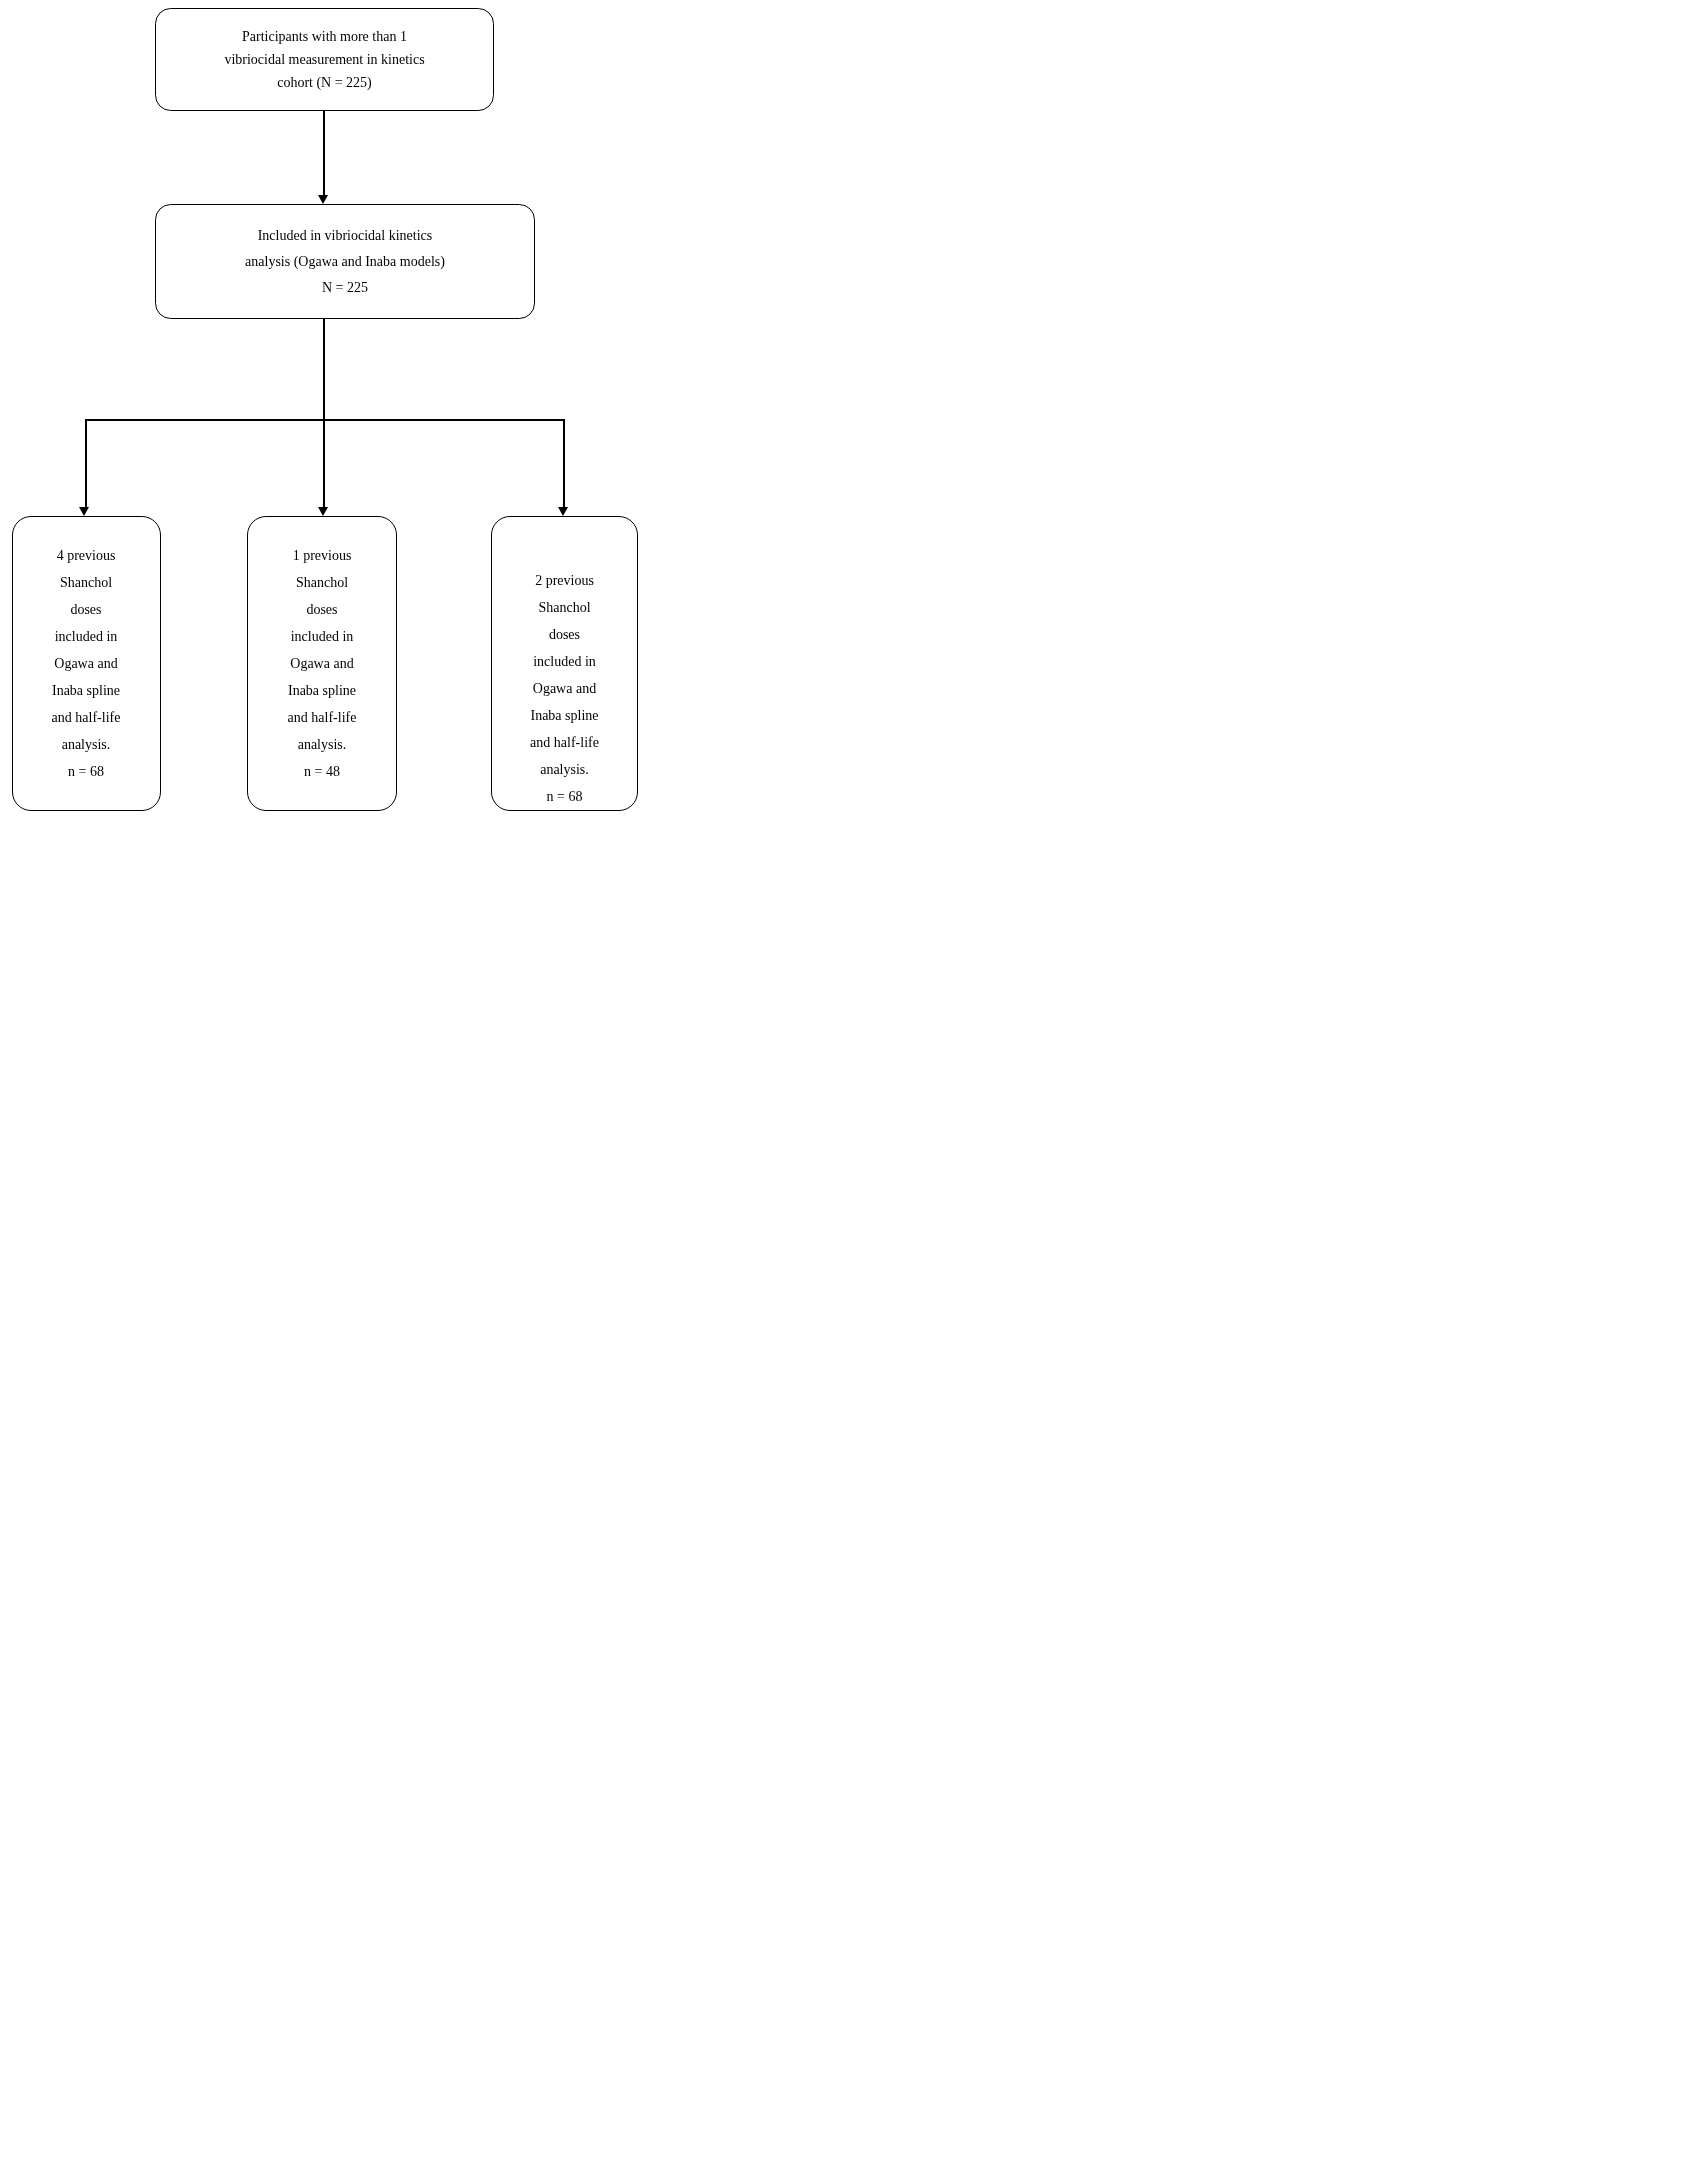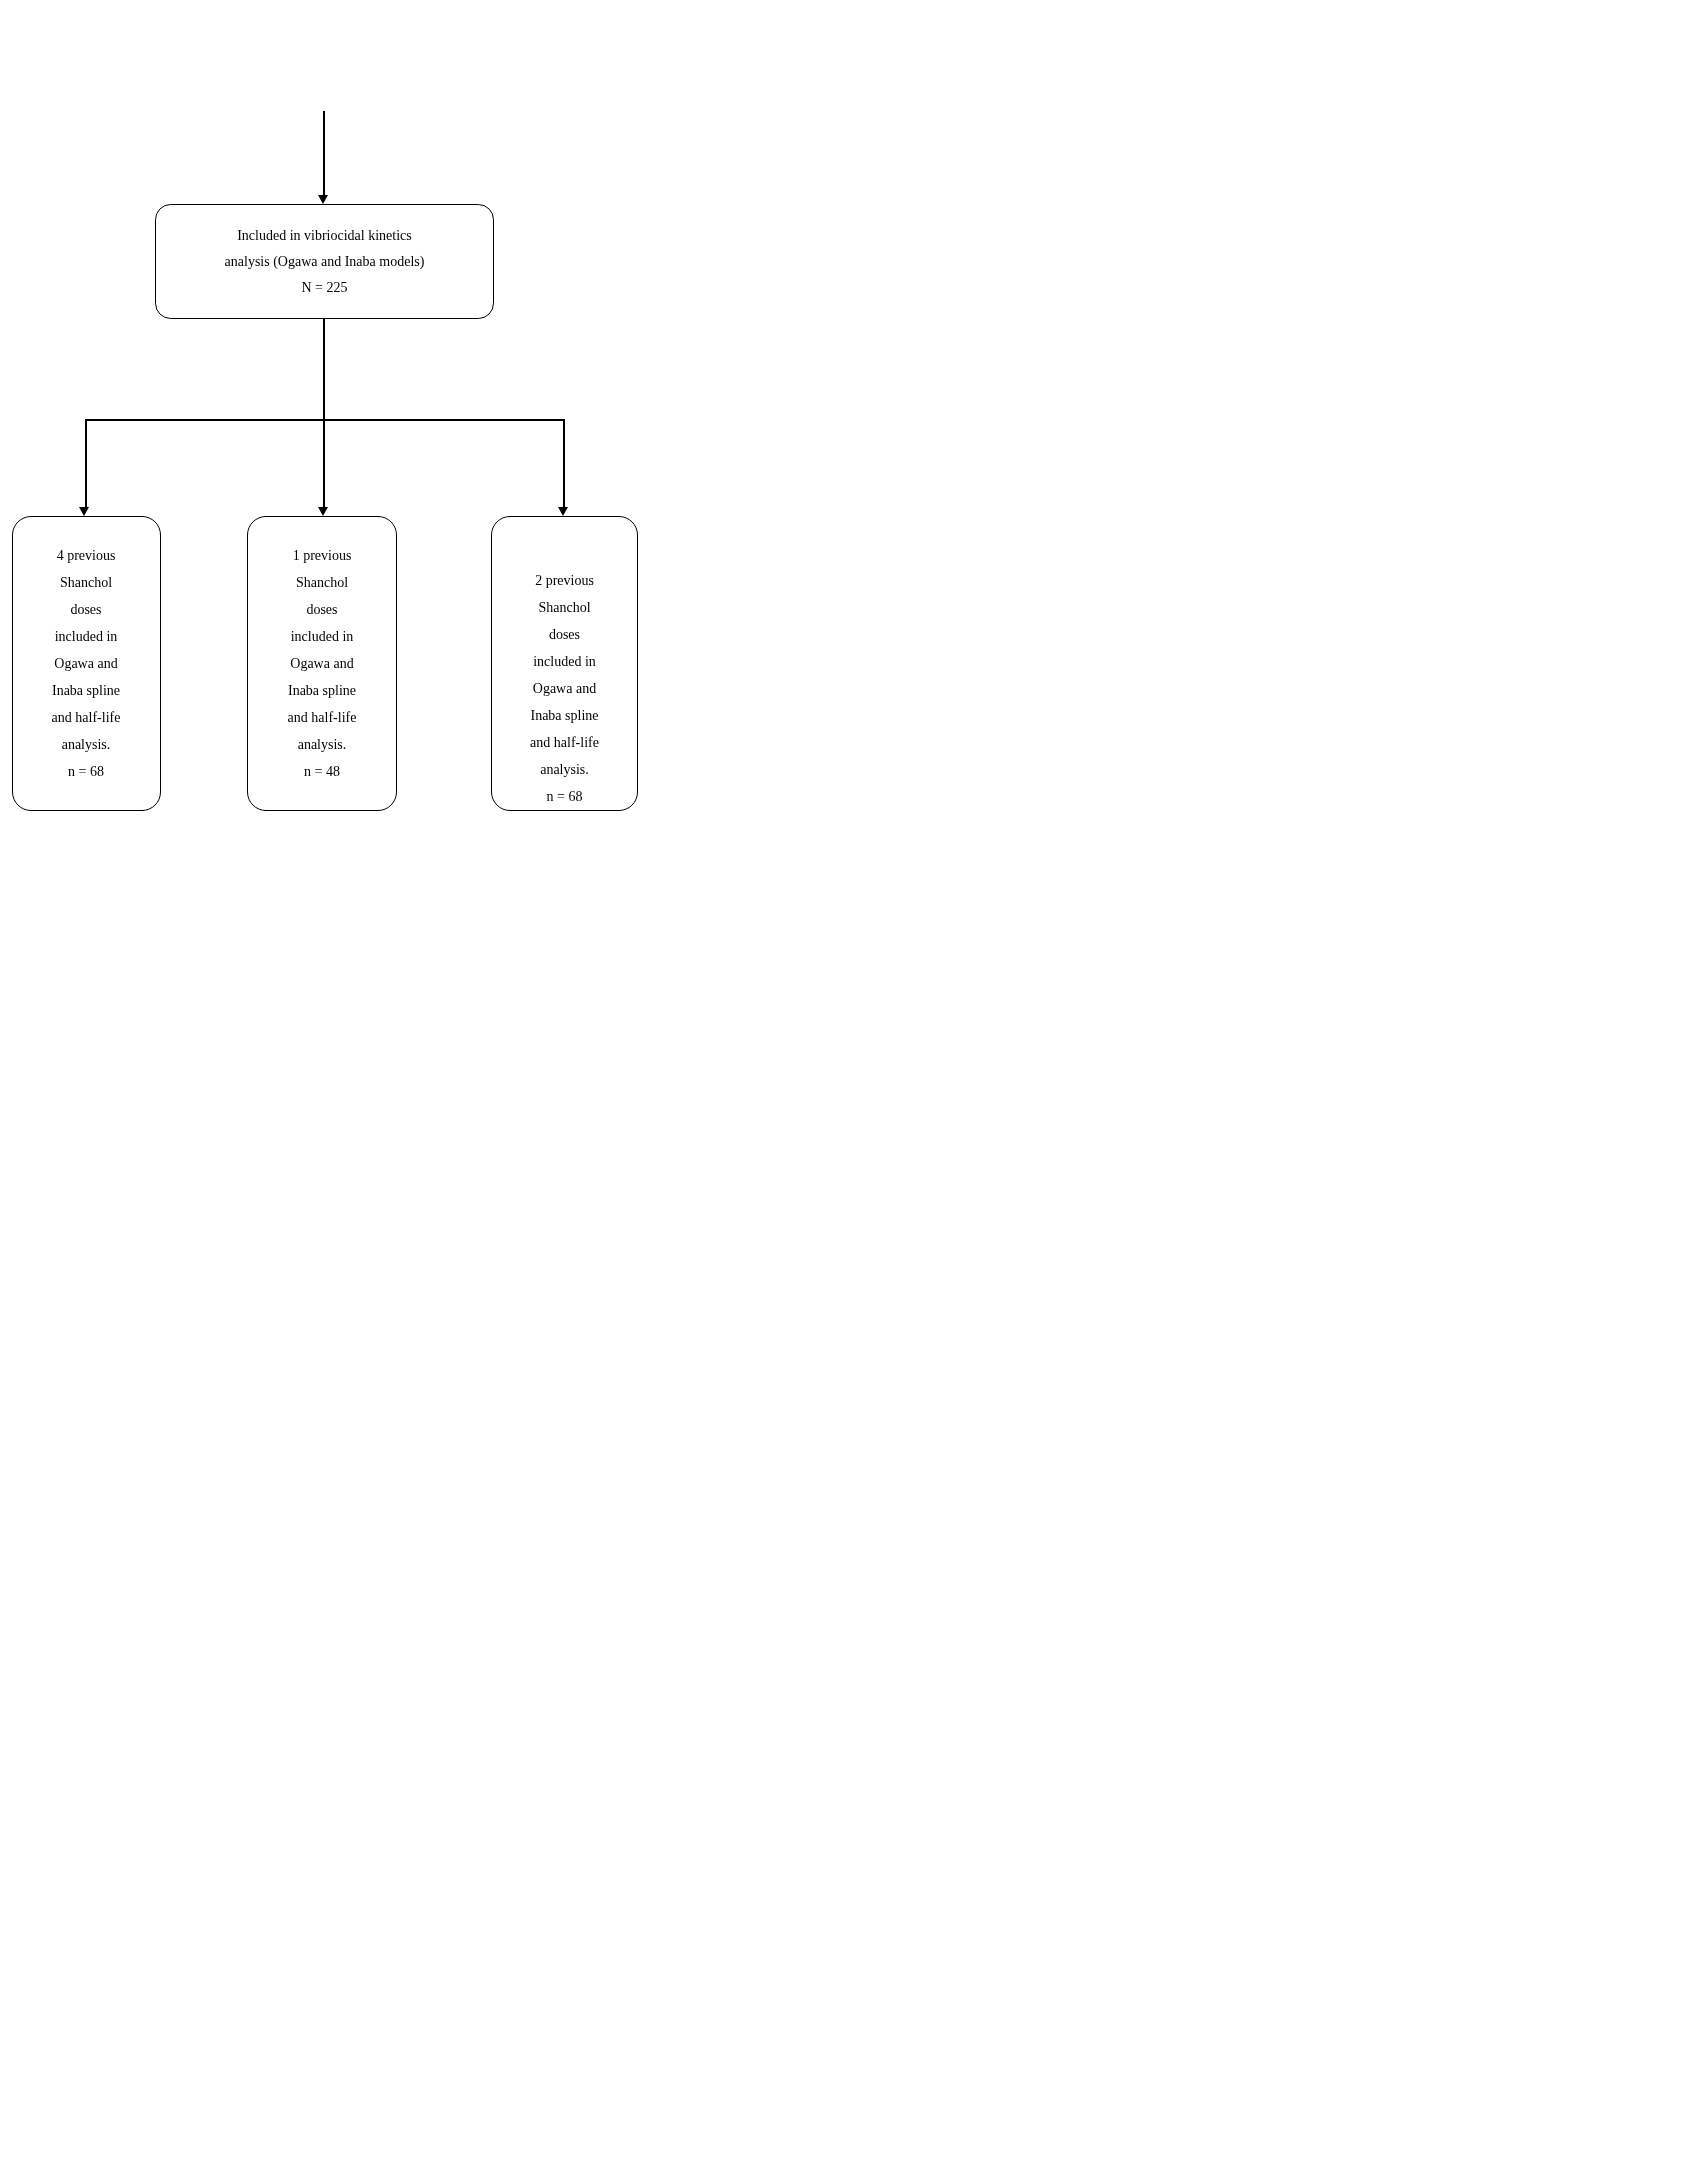--- a/index.html
+++ b/index.html
@@ -51,25 +51,30 @@
     border-left: 5.8px solid transparent;
     border-right: 5.8px solid transparent;
     border-top: 9px solid #000000;
   }
 </style>
 </head>
 <body>
 
 <div class="page">
 
+  <div class="node node-top lh-top" style="left:155px; top:7.9px; width:339px; height:103px;">
+    <div class="node-text">Participants with more than 1
+vibriocidal measurement in kinetics
+cohort (N = 225)</div>
+  </div>
 
   <div class="vline" style="left:323px; top:111px; height:85px;"></div>
   <div class="arrowhead" style="left:318px; top:195px;"></div>
 
-  <div class="node node-top lh-mid" style="left:155px; top:204px; width:339px; height:115px;text-align:center;">
+  <div class="node node-top lh-mid" style="left:155px; top:204px; width:380px; height:115px;text-align:center;">
     <div class="node-text">Included in vibriocidal kinetics
 analysis (Ogawa and Inaba models)
 N = 225</div>
   </div>
 
   <div class="vline" style="left:323px; top:319px; height:102px;"></div>
 
   <div class="hline" style="left:85px; top:419px; width:480px;"></div>
 
   <div class="vline" style="left:85px; top:419px; height:89px;"></div>

